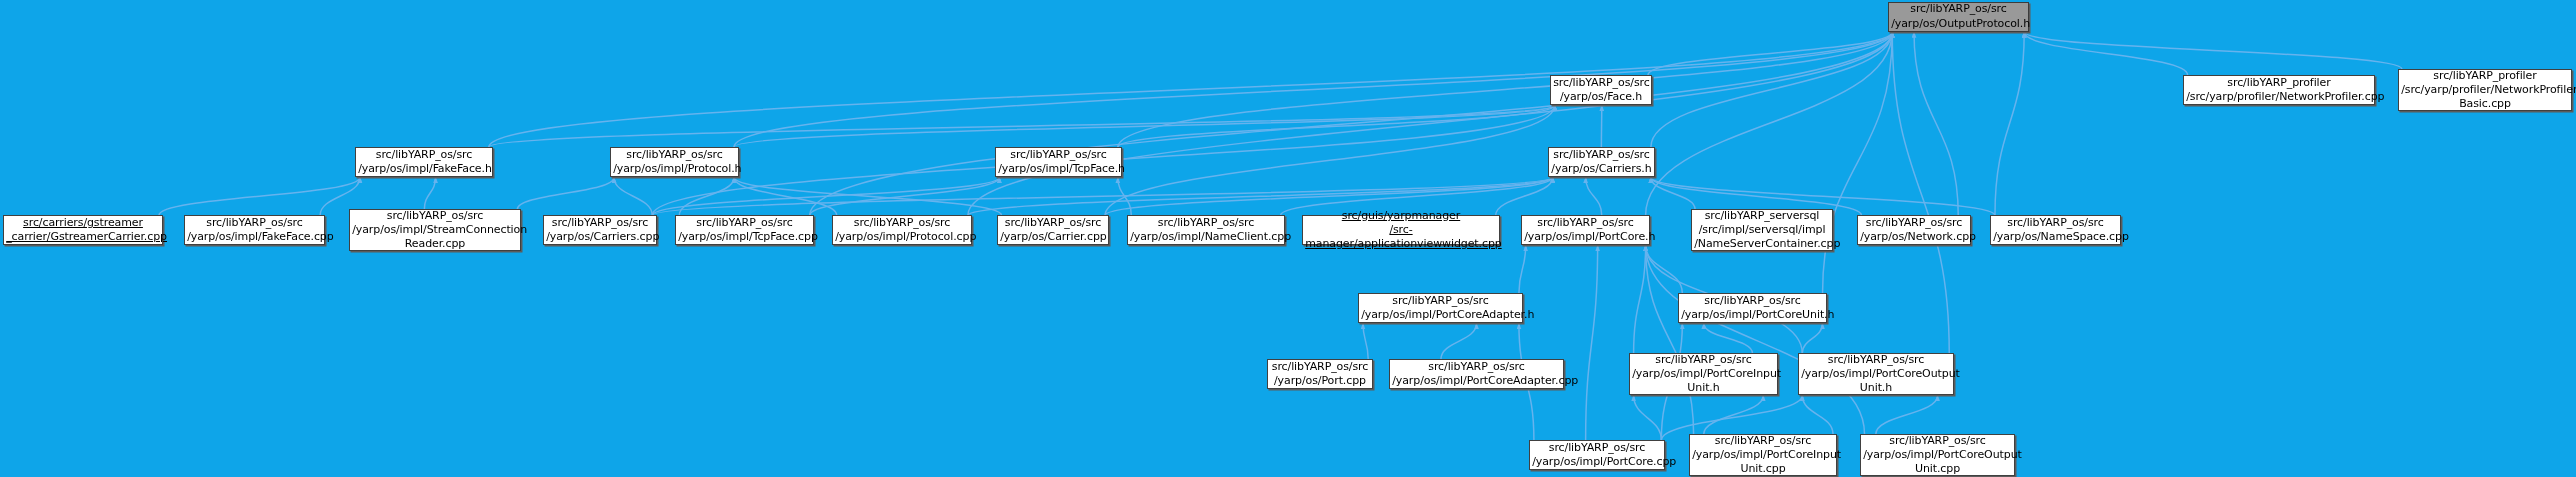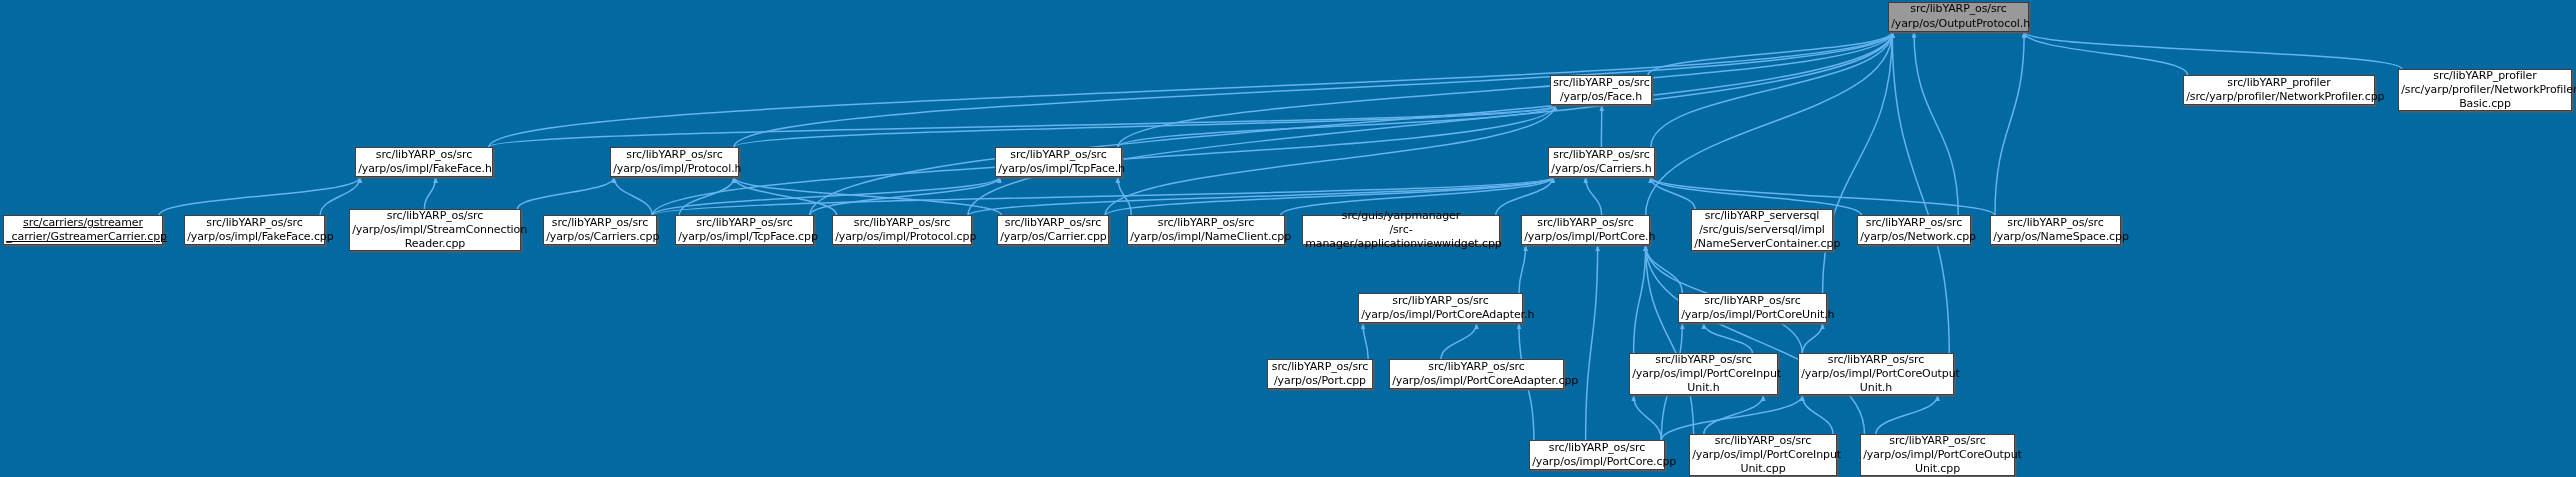--- a/index.html
+++ b/index.html
@@ -1,17 +1,17 @@
 <!DOCTYPE html>
 <html style="font-size:12px"><head>
 <meta charset="utf-8">
 <style>
   html,body{margin:0;padding:0;background:#000;}
   body{font-family:"DejaVu Sans","Liberation Sans",sans-serif;}
-  #graph{position:relative;width:2576px;height:478px;background:#0369a1;overflow:hidden;}
+  #graph{position:relative;width:2576px;height:478px;background:#0ea5e9;overflow:hidden;}
   #edges{position:absolute;left:0;top:0;width:2576px;height:478px;pointer-events:none;}
   .node{
     position:absolute;
     box-sizing:border-box;
     background:#ffffff;
     border:0.7px solid #404040;
     box-shadow:1.5px 1.5px 0 0 #5c5c5c;
     display:flex;
     align-items:center;
     justify-content:center;
@@ -126,26 +126,26 @@
       <div class="node" style="left: 543px; top: 215px; width: 114px; height: 30px;"><span>src/libYARP_os/src
 /yarp/os/Carriers.cpp</span></div>
       <div class="node" style="left: 675px; top: 215px; width: 139px; height: 30px;"><span>src/libYARP_os/src
 /yarp/os/impl/TcpFace.cpp</span></div>
       <div class="node" style="left: 832px; top: 215px; width: 140px; height: 30px;"><span>src/libYARP_os/src
 /yarp/os/impl/Protocol.cpp</span></div>
       <div class="node" style="left: 997px; top: 215px; width: 112px; height: 30px;"><span>src/libYARP_os/src
 /yarp/os/Carrier.cpp</span></div>
       <div class="node" style="left: 1127px; top: 215px; width: 158px; height: 30px;"><span>src/libYARP_os/src
 /yarp/os/impl/NameClient.cpp</span></div>
-      <div class="node" style="left: 1302px; top: 215px; width: 198px; height: 30px;"><span>src/guis/yarpmanager
+      <div class="node" style="left: 1302px; top: 215px; width: 198px; height: 30px; text-decoration: underline;"><span>src/guis/yarpmanager
 /src-manager/applicationviewwidget.cpp</span></div>
       <div class="node" style="left: 1521px; top: 215px; width: 129px; height: 30px;"><span>src/libYARP_os/src
 /yarp/os/impl/PortCore.h</span></div>
       <div class="node" style="left: 1691px; top: 209px; width: 142px; height: 42px;"><span>src/libYARP_serversql
-/src/guis/serversql/impl
+/src/impl/serversql/impl
 /NameServerContainer.cpp</span></div>
       <div class="node" style="left: 1857px; top: 215px; width: 114px; height: 30px;"><span>src/libYARP_os/src
 /yarp/os/Network.cpp</span></div>
       <div class="node" style="left: 1990px; top: 215px; width: 131px; height: 30px;"><span>src/libYARP_os/src
 /yarp/os/NameSpace.cpp</span></div>
       <div class="node" style="left: 1358px; top: 293px; width: 165px; height: 30px;"><span>src/libYARP_os/src
 /yarp/os/impl/PortCoreAdapter.h</span></div>
       <div class="node" style="left: 1678px; top: 293px; width: 149px; height: 30px;"><span>src/libYARP_os/src
 /yarp/os/impl/PortCoreUnit.h</span></div>
       <div class="node" style="left: 1267px; top: 359px; width: 106px; height: 30px;"><span>src/libYARP_os/src

